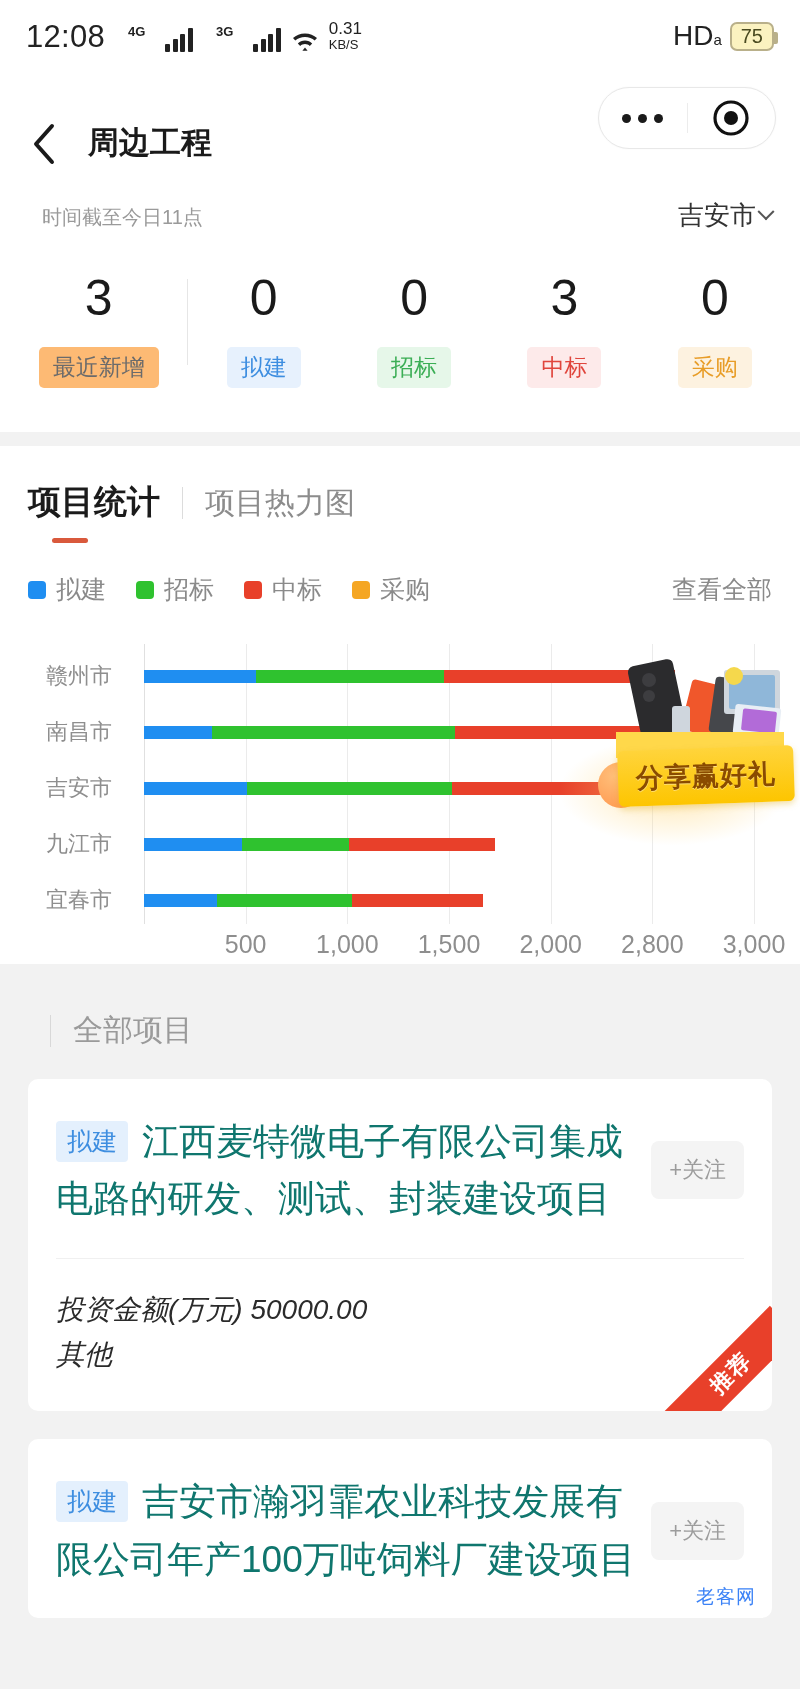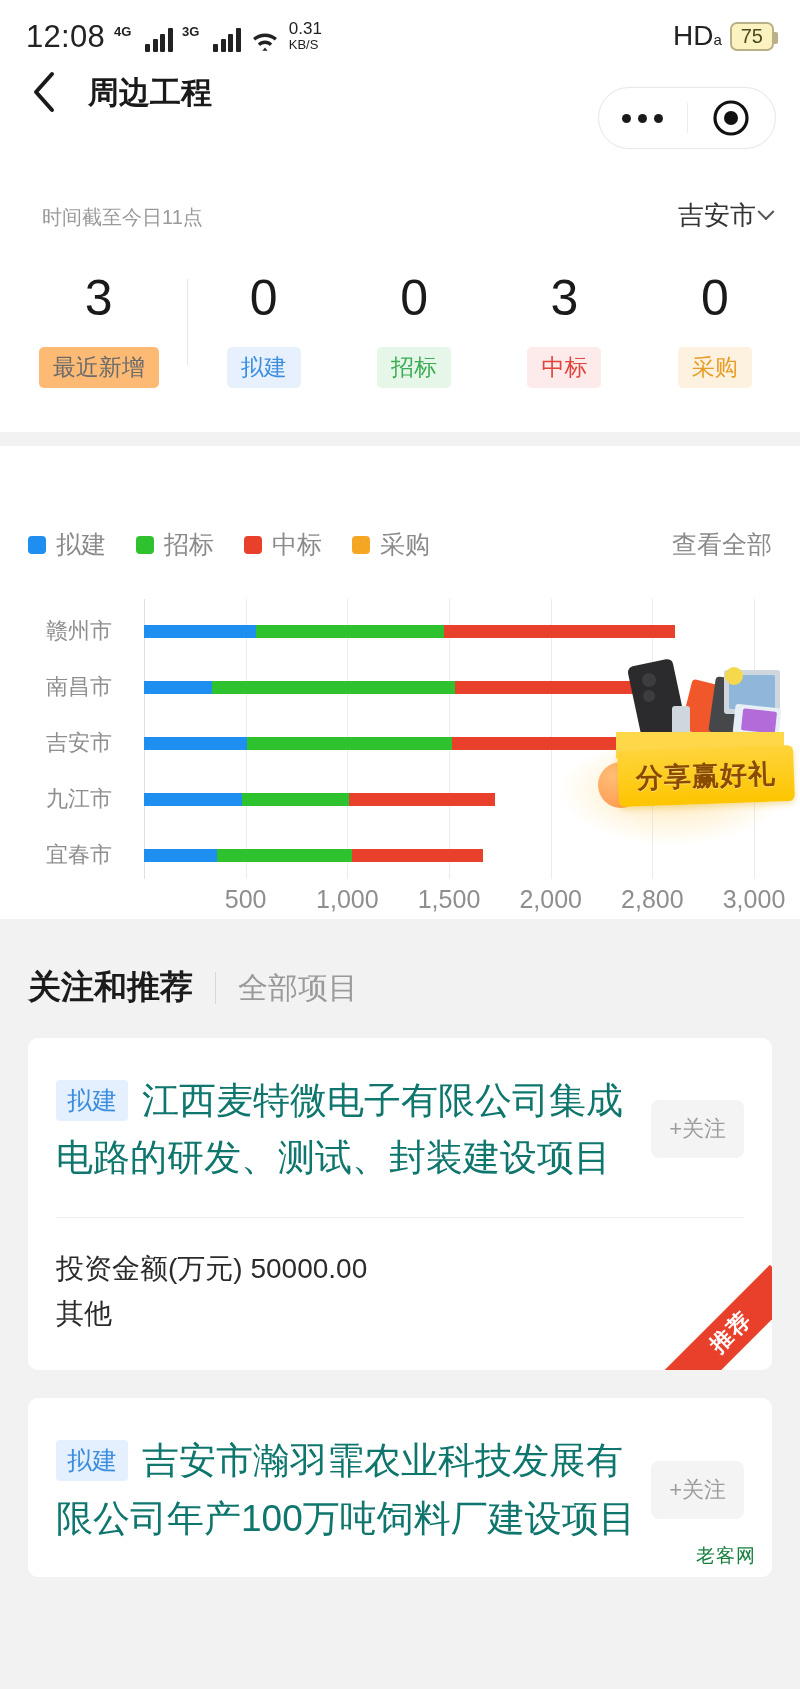--- a/index.html
+++ b/index.html
@@ -12,21 +12,21 @@
   }
   #app { position: relative; width: 800px; height: 1689px; background: #f2f2f2; }
 
   
   .statusbar {
     height: 72px; background: #fff; display: flex; align-items: center;
     padding: 0 26px; justify-content: space-between;
   }
   .sb-left { display: flex; align-items: flex-end; gap: 9px; }
   .sb-time { font-size: 31px; color: #222; letter-spacing: 0.3px; line-height: 1; }
-  .net-grp { display: flex; align-items: flex-end; gap: 14px; }
+  .net-grp { display: flex; align-items: flex-end; gap: 20px; margin-left: 14px; }
   .net-label { font-size: 13px; color: #222; line-height: 1; margin-bottom: 14px; font-weight: 700;}
   .bars { display: flex; align-items: flex-end; gap: 2.5px; height: 26px; }
   .bars i { width: 5px; background: #222; display: block; border-radius: 1px; }
   .bars i:nth-child(1){height:8px}.bars i:nth-child(2){height:13px}
   .bars i:nth-child(3){height:18px}.bars i:nth-child(4){height:24px}
   .wifi { position: relative; width: 30px; height: 26px; }
   .wifi svg { position: absolute; left: 0; top: 1px; }
   .kbs { display: flex; flex-direction: column; align-items: flex-start; line-height: 1.05; }
   .kbs b { font-size: 17px; font-weight: 400; color: #222; }
   .kbs s { font-size: 13px; text-decoration: none; color: #222; }
@@ -37,21 +37,21 @@
     border: 2px solid #b9b08a; border-radius: 7px; background: #fbf2c0;
     padding: 1px 9px; font-size: 20px; color: #4a4a20; position: relative;
   }
   .batt::after {
     content:""; position:absolute; right:-6px; top:8px; width:4px; height:12px;
     background:#b9b08a; border-radius:0 2px 2px 0;
   }
 
   
   .navbar {
-    height: 92px; background: #fff; display: flex; align-items: flex-start;
+    height: 92px; background: #fff; display: flex; align-items: flex-end;
     padding: 0 24px; position: relative;
   }
   .back-icon { width: 40px; height: 40px; display: flex; align-items: center; justify-content: center; }
   .nav-title { font-size: 31px; font-weight: 600; color: #1a1a1a; margin-left: 24px; }
   .capsule {
     position: absolute; right: 24px; top: 50%; transform: translateY(-50%);
     width: 178px; height: 62px; border: 1px solid #e8e8e8; border-radius: 31px;
     background: #fff; display: flex; align-items: center; box-shadow: 0 0 2px rgba(0,0,0,.04);
   }
   .caps-dots { flex: 1; display: flex; align-items: center; justify-content: center; gap: 7px; }
@@ -127,29 +127,29 @@
 
   .card { background: #fff; border-radius: 10px; margin-top: 28px; position: relative; overflow: hidden; }
   .card-top { display: flex; padding: 34px 28px 30px 28px; position: relative; }
   .card-title-wrap { flex: 1; padding-right: 14px; }
   .badge-nj { display:inline-block; background:#e4f0fd; color:#3e8ee0; font-size:25px;
               padding: 4px 11px; border-radius:4px; margin-right: 14px; vertical-align: 4px; }
   .card-title { font-size: 37px; color: #0f766e; line-height: 1.55; font-weight: 400; }
   .follow-btn { align-self: center; background:#f4f4f4; color:#9c9c9c; font-size:22px;
                 padding: 14px 18px; border-radius: 8px; white-space: nowrap; }
   .card-sep { height: 1px; background: #f0f0f0; margin: 0 28px; }
-  .card-body { padding: 28px 28px 34px 28px; }
+  .card-body { padding: 28px 28px 34px 28px; font-style: italic; }
   .card-line { font-size: 28px; color: #2b2b2b; line-height: 1.62; }
   .ribbon-rec {
     position: absolute; right: -34px; bottom: 18px; width: 150px; height: 40px;
     background: #e8402a; transform: rotate(-45deg); transform-origin: center;
     display: flex; align-items: center; justify-content: center;
   }
   .ribbon-rec b { color:#fff; font-size: 22px; font-weight: 600; letter-spacing: 2px; }
-  .wm { position: absolute; right: 16px; bottom: 8px; font-size: 19px; color: #15803d; letter-spacing: 1px; }
+  .wm { position: absolute; right: 16px; bottom: 8px; font-size: 19px; color: #3b82f6; letter-spacing: 1px; }
 </style>
 </head>
 <body>
 
 <div id="app">
 
   <div class="statusbar">
     <div class="sb-left">
       <div class="sb-time">12:08</div>
       <div class="net-grp">
@@ -238,20 +238,28 @@
           <div class="stat-tag" style="background:#fdeaea;color:#e0453c">中标</div>
         </div>
         <div class="stat-cell">
           <div class="stat-num">0</div>
           <div class="stat-tag" style="background:#fdf2e0;color:#e89d28">采购</div>
         </div>
       </div>
   </div>
 
   <div class="section">
+    <div class="sec-tabs">
+      <div class="sec-tab-main">
+        <span>项目统计</span>
+        <span class="sec-underline"></span>
+      </div>
+      <div class="sec-div"></div>
+      <div class="sec-tab">项目热力图</div>
+    </div>
 
     <div class="legend-row" id="legend-row">
       <div class="legend">
           <i style="background:#1f8ef1"></i>
           <span>拟建</span>
         </div>
         <div class="legend">
           <i style="background:#2fc22f"></i>
           <span>招标</span>
         </div>
@@ -348,21 +356,20 @@
       </svg>
       <div class="sb-ball"></div>
       <div class="sb-ribbon">
         <b>分享赢好礼</b>
       </div>
     </div>
   </div>
 
   <div class="rec">
     <div class="rec-head">
-      <div class="rec-title">关注和推荐</div>
       <div class="rec-div"></div>
       <div class="rec-tab">全部项目</div>
     </div>
 
     <div class="card">
       <div class="card-top">
         <div class="card-title-wrap">
           <span class="badge-nj">拟建</span><span class="card-title">江西麦特微电子有限公司集成电路的研发、测试、封装建设项目</span>
         </div>
         <div class="follow-btn">+关注</div>

